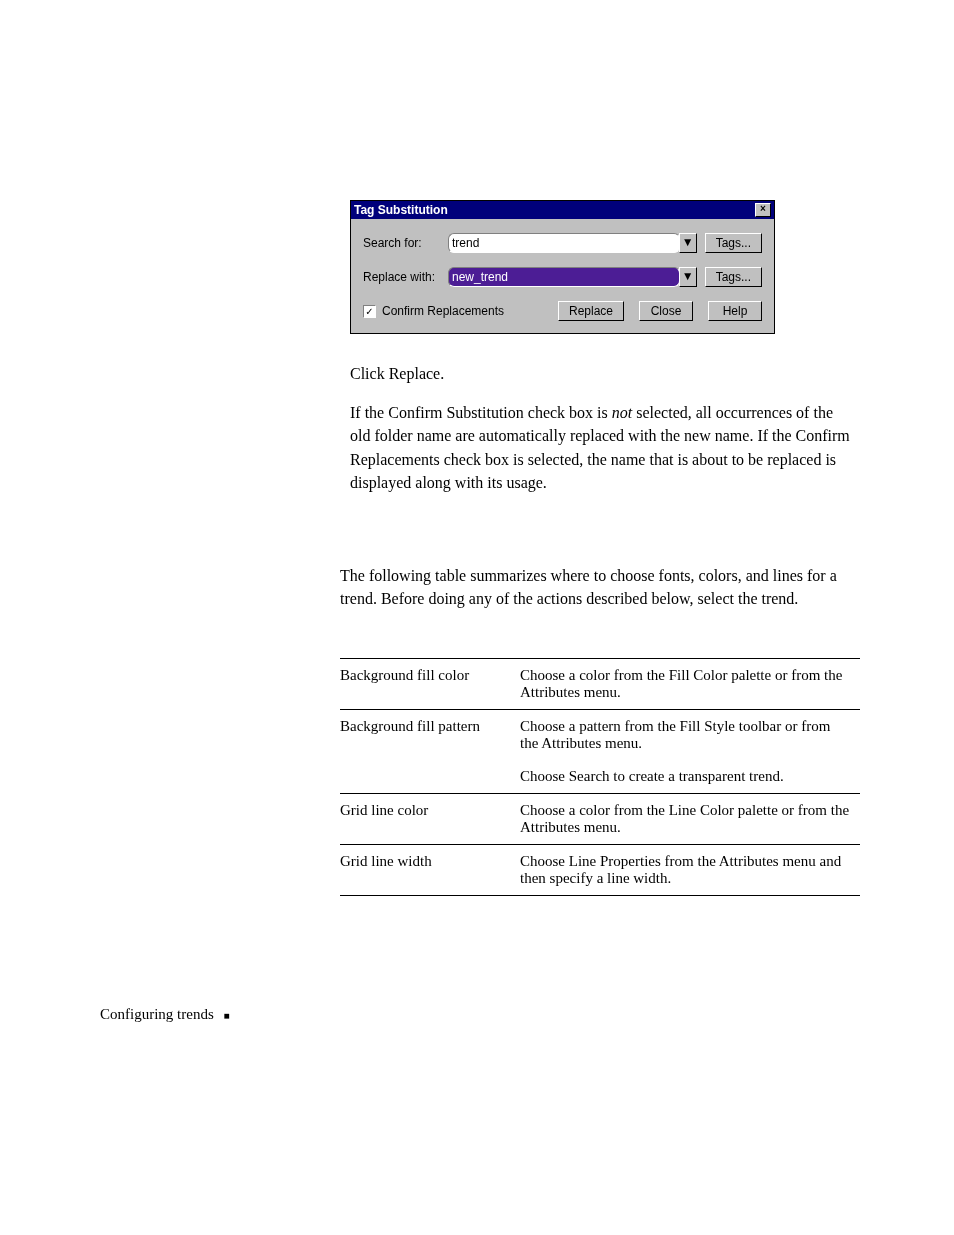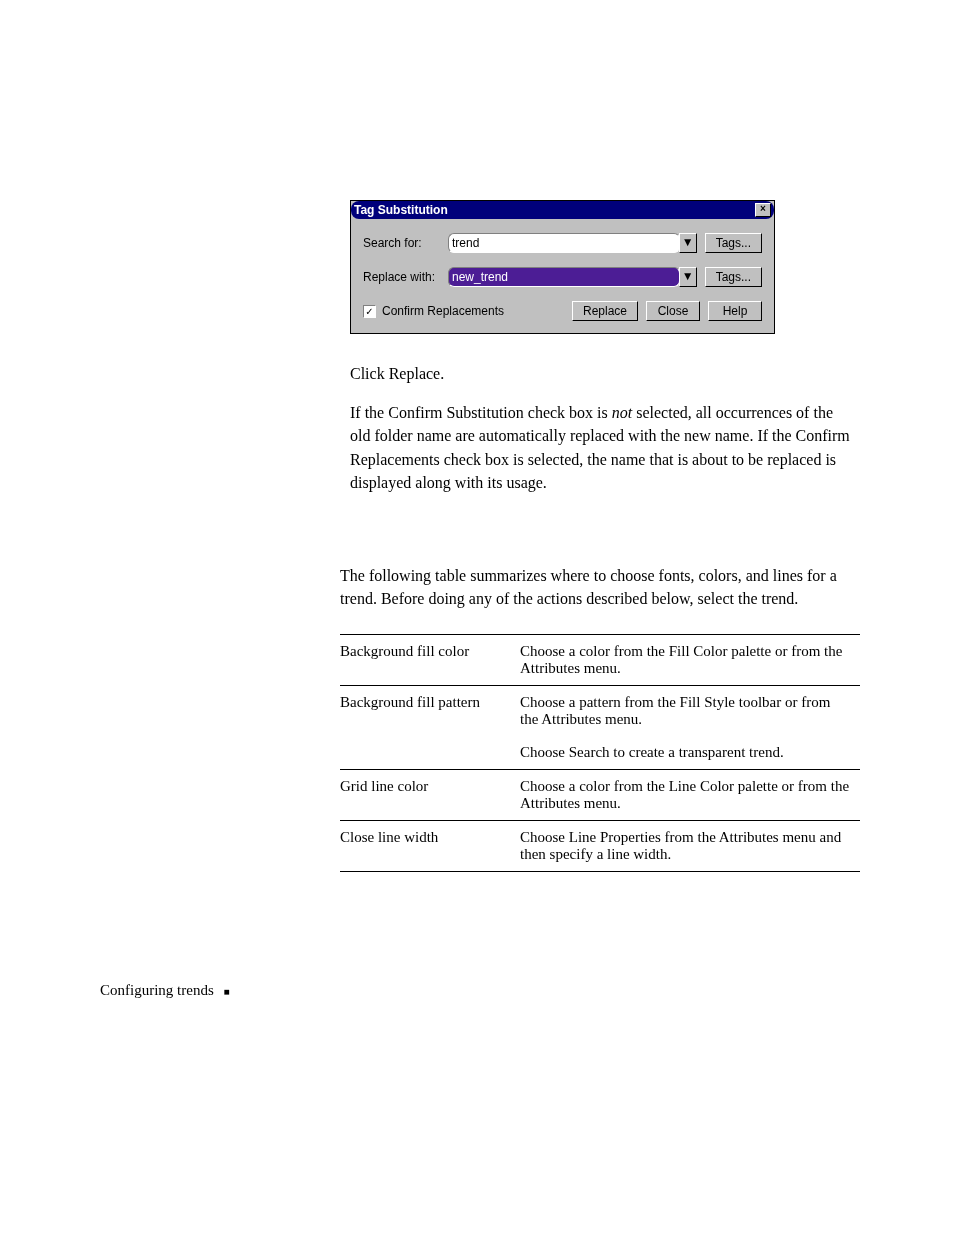--- a/index.html
+++ b/index.html
@@ -24,21 +24,20 @@
     margin-bottom: 28px;
   }
   .titlebar {
     background: #00007b;
     color: #fff;
     font-weight: bold;
     padding: 2px 3px;
     display: flex;
     justify-content: space-between;
     align-items: center;
-    border-radius: 8px;
   }
   .close-btn {
     width: 16px; height: 14px;
     background: #c0c0c0;
     border-top: 1px solid #fff;
     border-left: 1px solid #fff;
     border-right: 1px solid #000;
     border-bottom: 1px solid #000;
     color: #000;
     font-size: 10px;
@@ -82,28 +81,28 @@
   .chk-wrap { display: flex; align-items: center; gap: 6px; font-size: 12px; }
   .chk {
     width: 13px; height: 13px;
     background: #fff;
     border-top: 1px solid #808080;
     border-left: 1px solid #808080;
     border-right: 1px solid #fff;
     border-bottom: 1px solid #fff;
     font-size: 10px; line-height: 11px; text-align: center;
   }
-  .btn-group { display: flex; gap: 8px; }
+  .btn-group { display: flex; gap: 15px; }
   .body-text {
     font-size: 16px;
     line-height: 1.45;
     margin: 0 0 16px 0;
   }
   .body-text em { font-style: italic; }
-  .intro-block { margin-left: 240px; margin-top: 70px; margin-bottom: 24px; font-family: Liberation Serif, serif; }
+  .intro-block { margin-left: 240px; margin-top: 70px; margin-bottom: 48px; font-family: Liberation Serif, serif; }
   table.summary {
     margin-left: 240px;
     width: 520px;
     border-collapse: collapse;
     font-size: 15px;
   }
   table.summary tr td { padding: 8px 10px 8px 0; vertical-align: top; }
   table.summary thead td, table.summary tr.border-top td { border-top: 1px solid #000; }
   table.summary tr.border-bottom td { border-bottom: 1px solid #000; }
   table.summary td:first-child { width: 180px; margin-left: 28px; }
@@ -174,21 +173,21 @@
     </tr>
     <tr class="border-bottom">
       <td></td>
       <td>Choose Search to create a transparent trend.</td>
     </tr>
     <tr class="border-bottom">
       <td>Grid line color</td>
       <td>Choose a color from the Line Color palette or from the Attributes menu.</td>
     </tr>
     <tr class="border-bottom">
-      <td>Close line width</td>
+      <td>Grid line width</td>
       <td>Choose Line Properties from the Attributes menu and then specify a line width.</td>
     </tr>
   </tbody>
     </table>
 
   <div class="footer">
     <span>Configuring trends</span>
     <span class="sq">■</span>
   </div>
 

